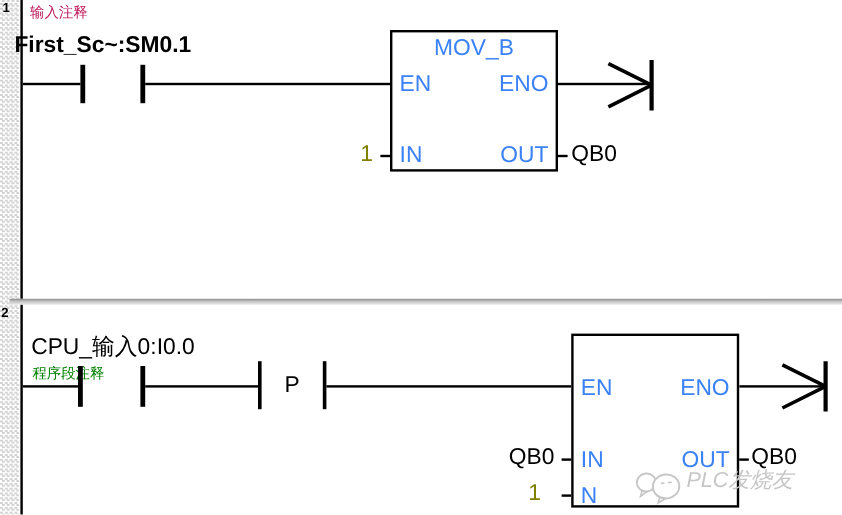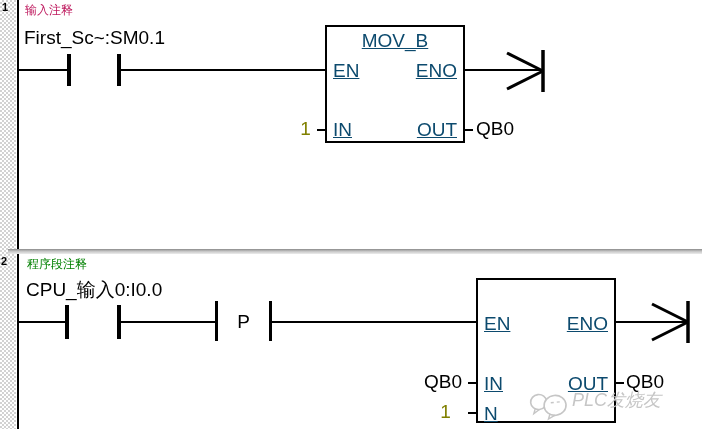--- a/index.html
+++ b/index.html
@@ -10,44 +10,44 @@
   .gutter{left:0;top:0;width:16px;height:429px;
     background-image:conic-gradient(#d2d2d2 25%,#ffffff 0 50%,#d2d2d2 0 75%,#ffffff 0);
     background-size:4px 4px;}
   .net-num{font-size:11px;font-weight:bold;color:#000;line-height:1;}
   .rail{width:2px;background:#000;}
   .wire{height:2px;background:#000;}
   .stub{height:2px;background:#000;}
   .bar{width:4px;background:#000;}
   .comment{font-size:12px;line-height:1.2;white-space:nowrap;}
   .c-gray{color:#be185d;}
-  .c-green{color:#008000;}
+  .c-green{color:#008000;margin-top:47px;}
   .operand-label{font-size:19px;color:#000;line-height:1;white-space:nowrap;}
   .box{border:2px solid #000;background:#fff;box-sizing:border-box;}
-  .bt{font-size:19px;color:#0c4a6e;line-height:1;white-space:nowrap;position:absolute;text-decoration:underline;}
+  .bt{font-size:19px;color:#3b82f6;line-height:1;white-space:nowrap;position:absolute;}
   .title-c{left:0;right:0;text-align:center;}
   .olive{color:#808000;}
   .r{text-align:center;}
   .sep{background:linear-gradient(#8a8a8a,#c4c4c4 45%,#ececec);}
   .p-letter{font-size:19px;color:#000;line-height:1;text-align:center;}
   .wm-text{font-size:18px;font-style:italic;color:#c6c6c6;line-height:1;white-space:nowrap;}
 </style>
 </head>
 <body>
 
 <div id="canvas">
 
   <div class="abs gutter"></div>
 
   <div>
     <div class="abs rail" style="left:17px;top:0;height:249px;"></div>
     <div class="abs net-num" style="left:2px;top:2px;">1</div>
     <div class="abs comment c-gray" style="left:25px;top:3px;">输入注释</div>
 
-    <div class="abs operand-label" style="left:24px;top:28px;">First_Sc~:SM0.1</div>
+    <div class="abs operand-label" style="left:12px;top:28px;font-weight:bold;">First_Sc~:SM0.1</div>
 
     <div class="abs wire" style="left:19px;top:69px;width:48px;"></div>
     <div class="abs wire" style="left:121px;top:69px;width:204px;"></div>
     <div class="abs wire" style="left:465px;top:69px;width:77px;"></div>
 
     <div>
       <div class="abs bar" style="left:67px;top:54px;height:32px;"></div>
       <div class="abs bar" style="left:117px;top:54px;height:32px;"></div>
     </div>
 

